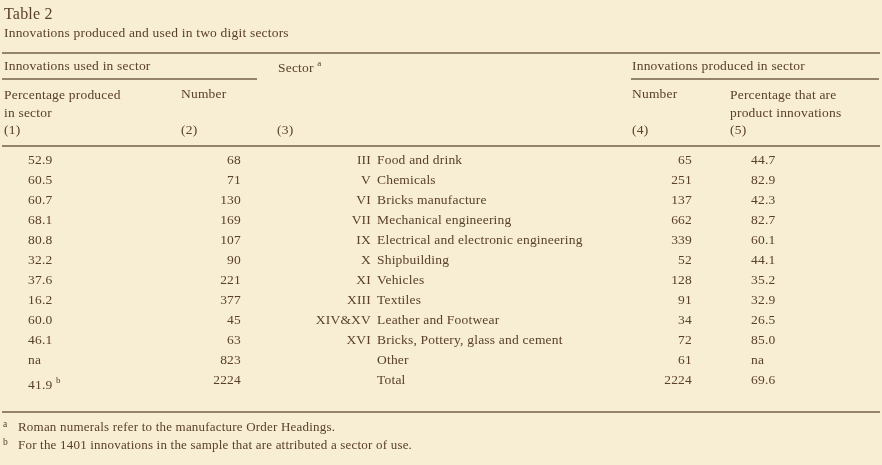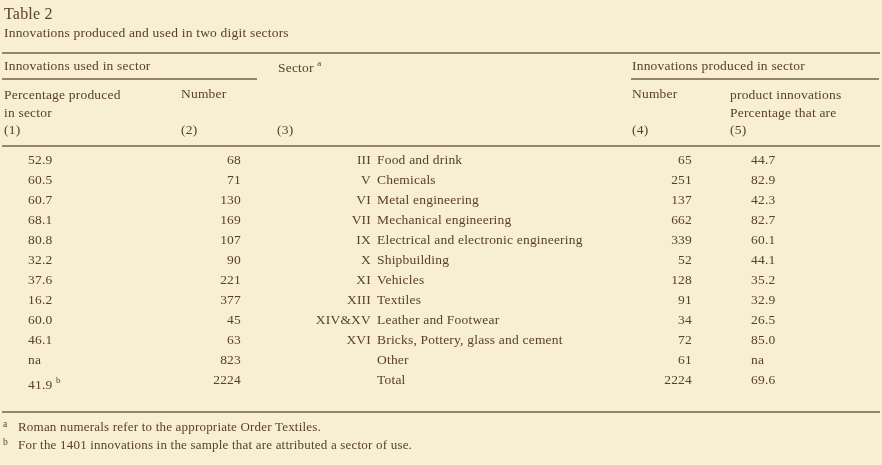--- a/index.html
+++ b/index.html
@@ -63,22 +63,22 @@
   <div class="rule thin" style="left:2px;width:255px;top:78px;"></div>
   <div class="rule thin" style="left:631px;width:248px;top:78px;"></div>
 
   <div class="abs sh-pct">
     <div class="sh-line">Percentage produced</div>
     <div class="sh-line">in sector</div>
   </div>
   <div class="abs sh-num-used">Number</div>
   <div class="abs sh-num-prod">Number</div>
   <div class="abs sh-pct-prod">
+    <div class="sh-line">Percentage that are</div>
     <div class="sh-line">product innovations</div>
-    <div class="sh-line">Percentage that are</div>
   </div>
 
   <div class="abs sh-c1">(1)</div>
   <div class="abs sh-c2">(2)</div>
   <div class="abs sh-c3">(3)</div>
   <div class="abs sh-c4">(4)</div>
   <div class="abs sh-c5">(5)</div>
 
   <div class="rule" style="left:2px;right:2px;top:145px;"></div>
 
@@ -96,21 +96,21 @@
       <span class="c2">71</span>
       <span class="c3r">V</span>
       <span class="c3n">Chemicals</span>
       <span class="c4">251</span>
       <span class="c5">82.9</span>
     </div>
     <div class="row">
       <span class="c1">60.7</span>
       <span class="c2">130</span>
       <span class="c3r">VI</span>
-      <span class="c3n">Metal engineering</span>
+      <span class="c3n">Bricks manufacture</span>
       <span class="c4">137</span>
       <span class="c5">42.3</span>
     </div>
     <div class="row">
       <span class="c1">68.1</span>
       <span class="c2">169</span>
       <span class="c3r">VII</span>
       <span class="c3n">Mechanical engineering</span>
       <span class="c4">662</span>
       <span class="c5">82.7</span>
@@ -176,16 +176,16 @@
       <span class="c2">2224</span>
       <span class="c3r"></span>
       <span class="c3n">Total</span>
       <span class="c4">2224</span>
       <span class="c5">69.6</span>
     </div>
   </div>
 
   <div class="rule" style="left:2px;right:2px;top:411px;"></div>
 
-  <div class="abs footnote fn-a"><span class="fn-marker"><sup>a</sup></span><span>Roman numerals refer to the appropriate Order Textiles.</span></div>
+  <div class="abs footnote fn-a"><span class="fn-marker"><sup>a</sup></span><span>Roman numerals refer to the manufacture Order Headings.</span></div>
   <div class="abs footnote fn-b"><span class="fn-marker"><sup>b</sup></span><span>For the 1401 innovations in the sample that are attributed a sector of use.</span></div>
 
 </div>
 
 </body></html>

